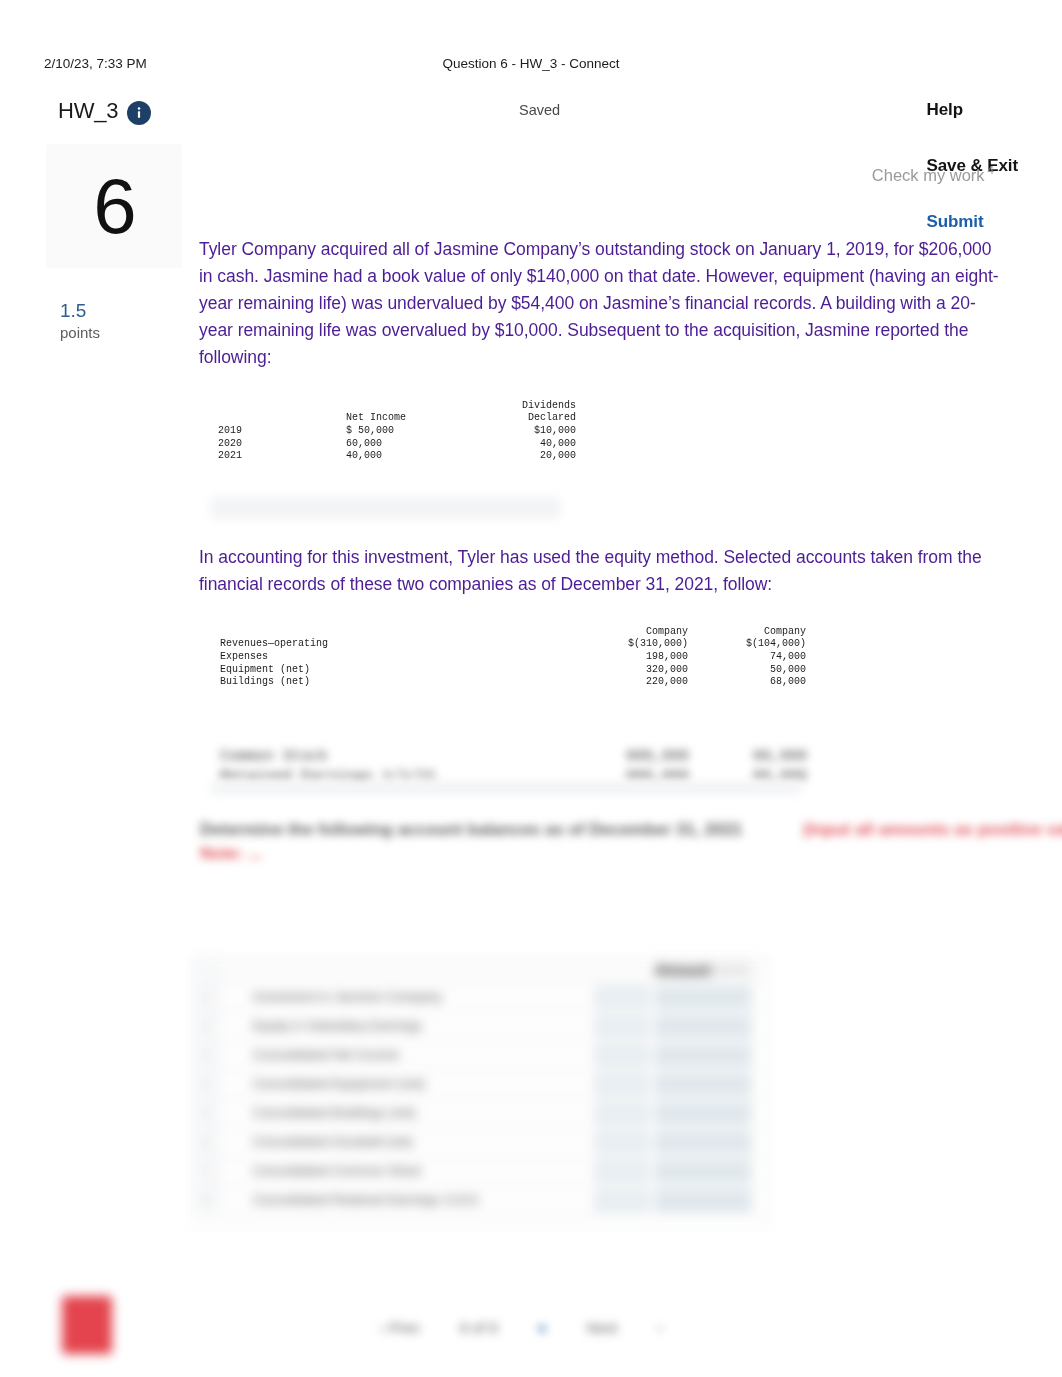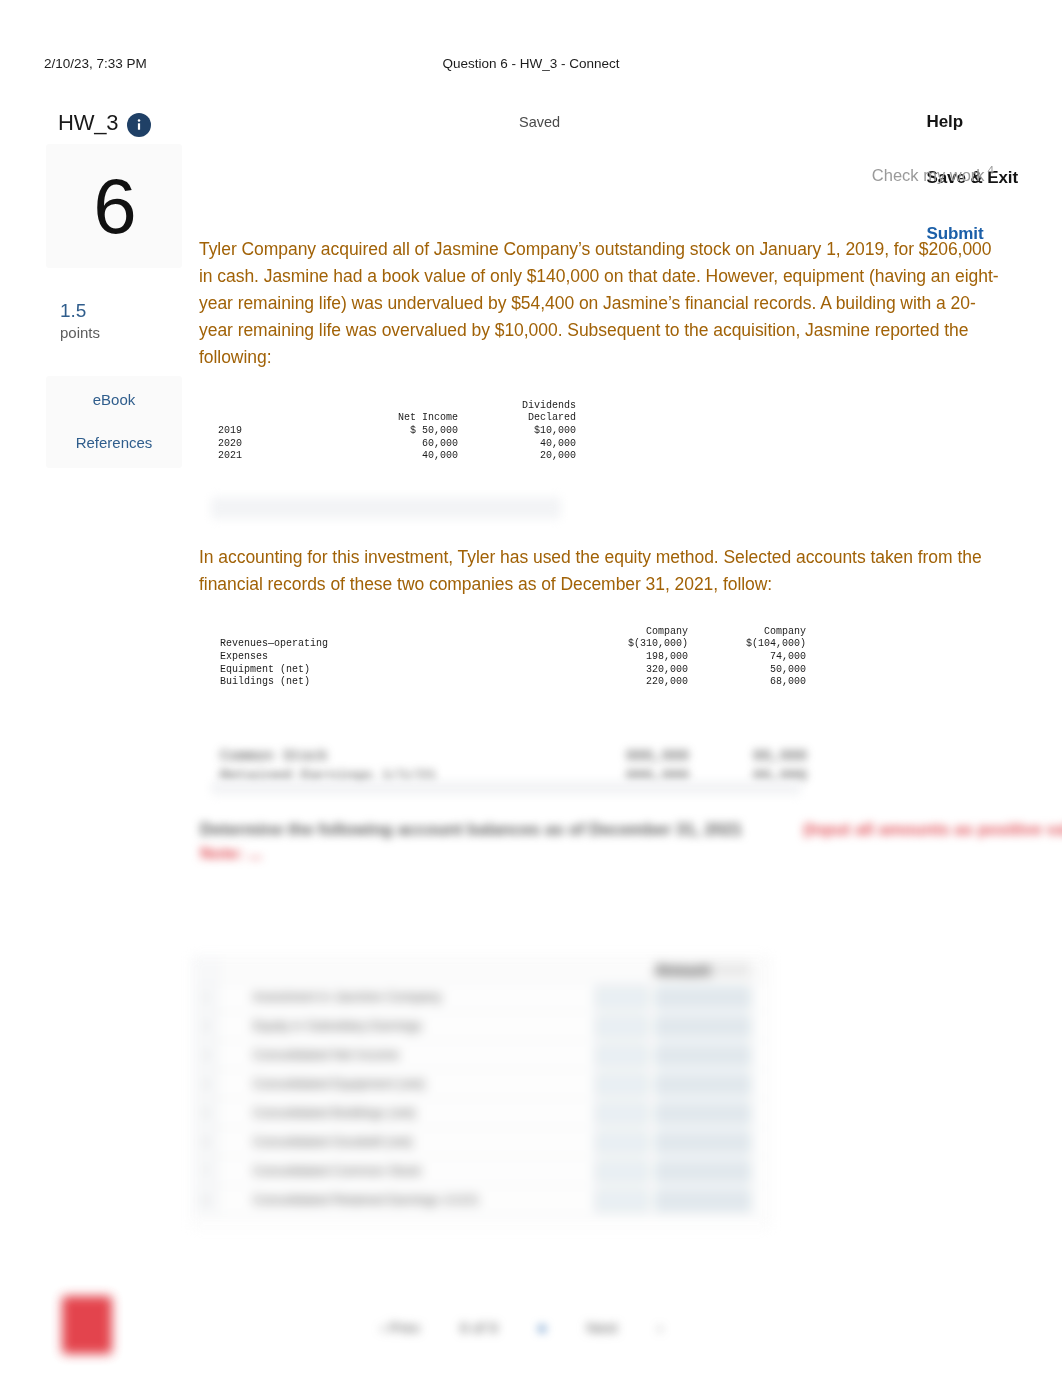--- a/index.html
+++ b/index.html
@@ -42,21 +42,21 @@
     left: 0;
     top: 0;
     width: 1062px;
     text-align: center;
     white-space: nowrap;
   }
 
   
   .toolbar {
     position: absolute;
-    top: 70px;
+    top: 58px;
     left: 0;
     width: 1062px;
     height: 44px;
   }
   .assignment-title {
     position: absolute;
     left: 58px;
     top: 6px;
     font-size: 22px;
     font-weight: 400;
@@ -184,21 +184,21 @@
   
   .content {
     position: absolute;
     left: 199px;
     top: 92px;
     width: 800px;
   }
   .prose {
     font-size: 17.5px;
     line-height: 1.54;
-    color: #a16207;
+    color: #4c1d95;
     letter-spacing: -0.05px;
   }
 
   
   .mono-table {
     font-family: "Liberation Mono", "DejaVu Sans Mono", monospace;
     font-size: 10px;
     line-height: 1.27;
     color: #1c1c1c;
     border-collapse: collapse;
@@ -206,21 +206,21 @@
   }
   .mono-table td, .mono-table th {
     padding: 0;
     font-weight: normal;
     vertical-align: bottom;
   }
 
   
   .tbl1 { position: absolute; left: 19px; top: 0; }
   .tbl1 .c-year { width: 128px; text-align: left; }
-  .tbl1 .c-ni    { width: 112px; text-align: right; }
+  .tbl1 .c-ni    { width: 112px; text-align: left; }
   .tbl1 .c-dd    { width: 118px; text-align: right; }
 
   
   .tbl2 .c-lbl { width: 350px; text-align: left; }
   .tbl2 .c-t   { width: 118px; text-align: right; }
   .tbl2 .c-j   { width: 118px; text-align: right; padding-left: 8px; }
 
   
   .blur-band {
     background: #f3f4f6;
@@ -341,24 +341,20 @@
   </div>
 
   <div class="question-area">
 
     <div class="rail">
       <div class="qnum-card">
         <span class="qnum">6</span>
       </div>
       <div class="points-value">1.5</div>
       <div class="points-label">points</div>
-      <div class="res-card">
-        <a class="res-link" href="#">eBook</a>
-        <a class="res-link" href="#">References</a>
-      </div>
     </div>
 
     <div class="check-work">
       <span>Check my work</span><sup>4</sup>
     </div>
 
     <div class="content">
 
       <p class="prose">Tyler Company acquired all of Jasmine Company’s outstanding stock on January 1, 2019, for $206,000 in cash. Jasmine had a book value of only $140,000 on that date. However, equipment (having an eight-year remaining life) was undervalued by $54,400 on Jasmine’s financial records. A building with a 20-year remaining life was overvalued by $10,000. Subsequent to the acquisition, Jasmine reported the following:</p>
 

